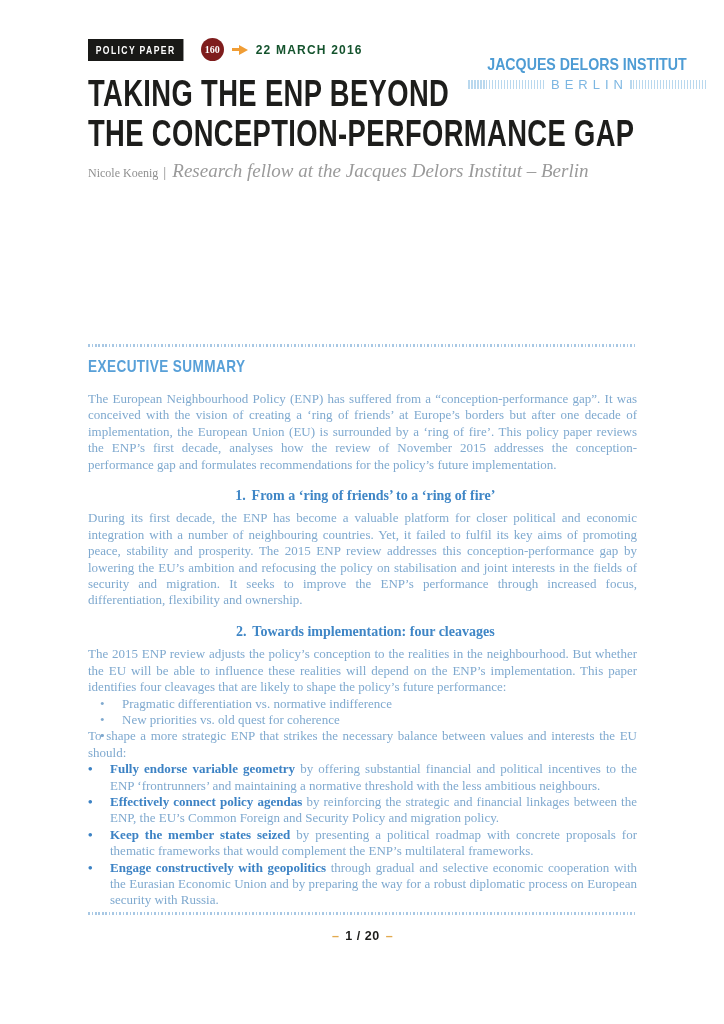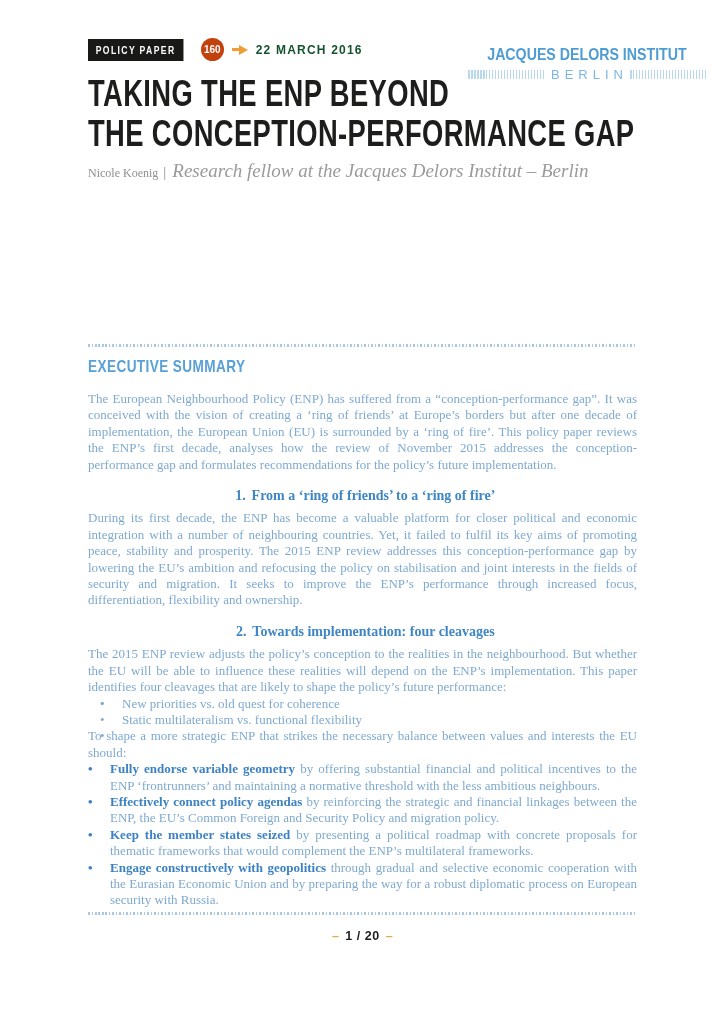--- a/index.html
+++ b/index.html
@@ -6,30 +6,30 @@
   .page{position:relative;width:724px;height:1024px;background:#fff;overflow:hidden;
         font-family:"Liberation Serif",serif;}
 
   
   .header{position:absolute;top:38px;left:88px;right:18px;height:46px;}
   .header-left{display:flex;align-items:center;}
   .badge{display:inline-block;background:#191917;color:#fff;
          font-family:"Liberation Sans",sans-serif;font-weight:bold;font-size:10px;
          letter-spacing:1.6px;padding:6px 9px 5px;white-space:nowrap;
          transform:scaleX(0.86);transform-origin:left center;margin-right:-8px;}
-  .issue-circle{width:23px;height:23px;border-radius:50%;background:#c2410c;color:#fff;
-         font-family:Liberation Sans, sans-serif;font-weight:bold;font-size:10px;
+  .issue-circle{width:23px;height:23px;border-radius:50%;background:#7f1d1d;color:#fff;
+         font-family:Liberation Serif, serif;font-weight:bold;font-size:10px;
          display:flex;align-items:center;justify-content:center;margin-left:10px;}
   .arrow{display:inline-flex;align-items:center;margin-left:8px;}
   .arrow-tail{width:7px;height:3px;background:#f09d35;display:inline-block;}
   .arrow-head{width:0;height:0;border-left:9px solid #f09d35;
          border-top:5px solid transparent;border-bottom:5px solid transparent;display:inline-block;}
   .date{font-family:"Liberation Sans",sans-serif;font-weight:bold;font-size:12px;
          color:#14532d;letter-spacing:1.2px;margin-left:8px;white-space:nowrap;}
-  .logo{position:absolute;right:0;top:7px;width:238px;text-align:center;}
+  .logo{position:absolute;right:0;top:17px;width:238px;text-align:center;}
   .logo-title{display:inline-block;white-space:nowrap;font-family:"Liberation Sans",sans-serif;
          font-weight:bold;font-size:16.5px;color:#4e9cd4;transform:scaleX(0.86);transform-origin:center;}
   .logo-city-row{display:flex;align-items:center;margin-top:3px;}
   .hatch{flex:1;height:9px;
          background-image:repeating-linear-gradient(to right,#b9d8ee 0 1.5px,transparent 1.5px 3px);}
   .logo-city{font-family:"Liberation Sans",sans-serif;font-size:13px;color:#7cb6e2;
          letter-spacing:5px;padding:0 2px 0 7px;white-space:nowrap;}
 
   
   .title{position:absolute;top:74px;left:88px;color:#1d1d1b;}
@@ -117,23 +117,23 @@
     <div class="sec-heading">
       <span class="sec-num">1.</span><span>From a ‘ring of friends’ to a ‘ring of fire’</span>
     </div>
     <p>During its first decade, the ENP has become a valuable platform for closer political and economic integration with a number of neighbouring countries. Yet, it failed to fulfil its key aims of promoting peace, stability and prosperity. The 2015 ENP review addresses this conception-performance gap by lowering the EU’s ambition and refocusing the policy on stabilisation and joint interests in the fields of security and migration. It seeks to improve the ENP’s performance through increased focus, differentiation, flexibility and ownership.</p>
 
     <div class="sec-heading">
       <span class="sec-num">2.</span><span>Towards implementation: four cleavages</span>
     </div>
     <p>The 2015 ENP review adjusts the policy’s conception to the realities in the neighbourhood. But whether the EU will be able to influence these realities will depend on the ENP’s implementation. This paper identifies four cleavages that are likely to shape the policy’s future performance:</p>
     <ul class="plain-bullets">
+      <li><span class="b-marker">•</span><span>Pragmatic differentiation vs. normative indifference</span></li>
+      <li><span class="b-marker">•</span><span>New priorities vs. old quest for coherence</span></li>
       <li><span class="b-marker">•</span></li>
-      <li><span class="b-marker">•</span><span>New priorities vs. old quest for coherence</span></li>
-      <li><span class="b-marker">•</span><span>Static multilateralism vs. functional flexibility</span></li>
       <li><span class="b-marker">•</span></li>
     </ul>
 
     <p>To shape a more strategic ENP that strikes the necessary balance between values and interests the EU should:</p>
     <ul class="bold-bullets">
       <li><span class="b-marker">•</span><span class="lead">Fully endorse variable geometry</span><span> by offering substantial financial and political incentives to the ENP ‘frontrunners’ and maintaining a normative threshold with the less ambitious neighbours.</span></li>
       <li><span class="b-marker">•</span><span class="lead">Effectively connect policy agendas</span><span> by reinforcing the strategic and financial linkages between the ENP, the EU’s Common Foreign and Security Policy and migration policy.</span></li>
       <li><span class="b-marker">•</span><span class="lead">Keep the member states seized</span><span> by presenting a political roadmap with concrete proposals for thematic frameworks that would complement the ENP’s multilateral frameworks.</span></li>
       <li><span class="b-marker">•</span><span class="lead">Engage constructively with geopolitics</span><span> through gradual and selective economic cooperation with the Eurasian Economic Union and by preparing the way for a robust diplomatic process on European security with Russia.</span></li>
     </ul>

